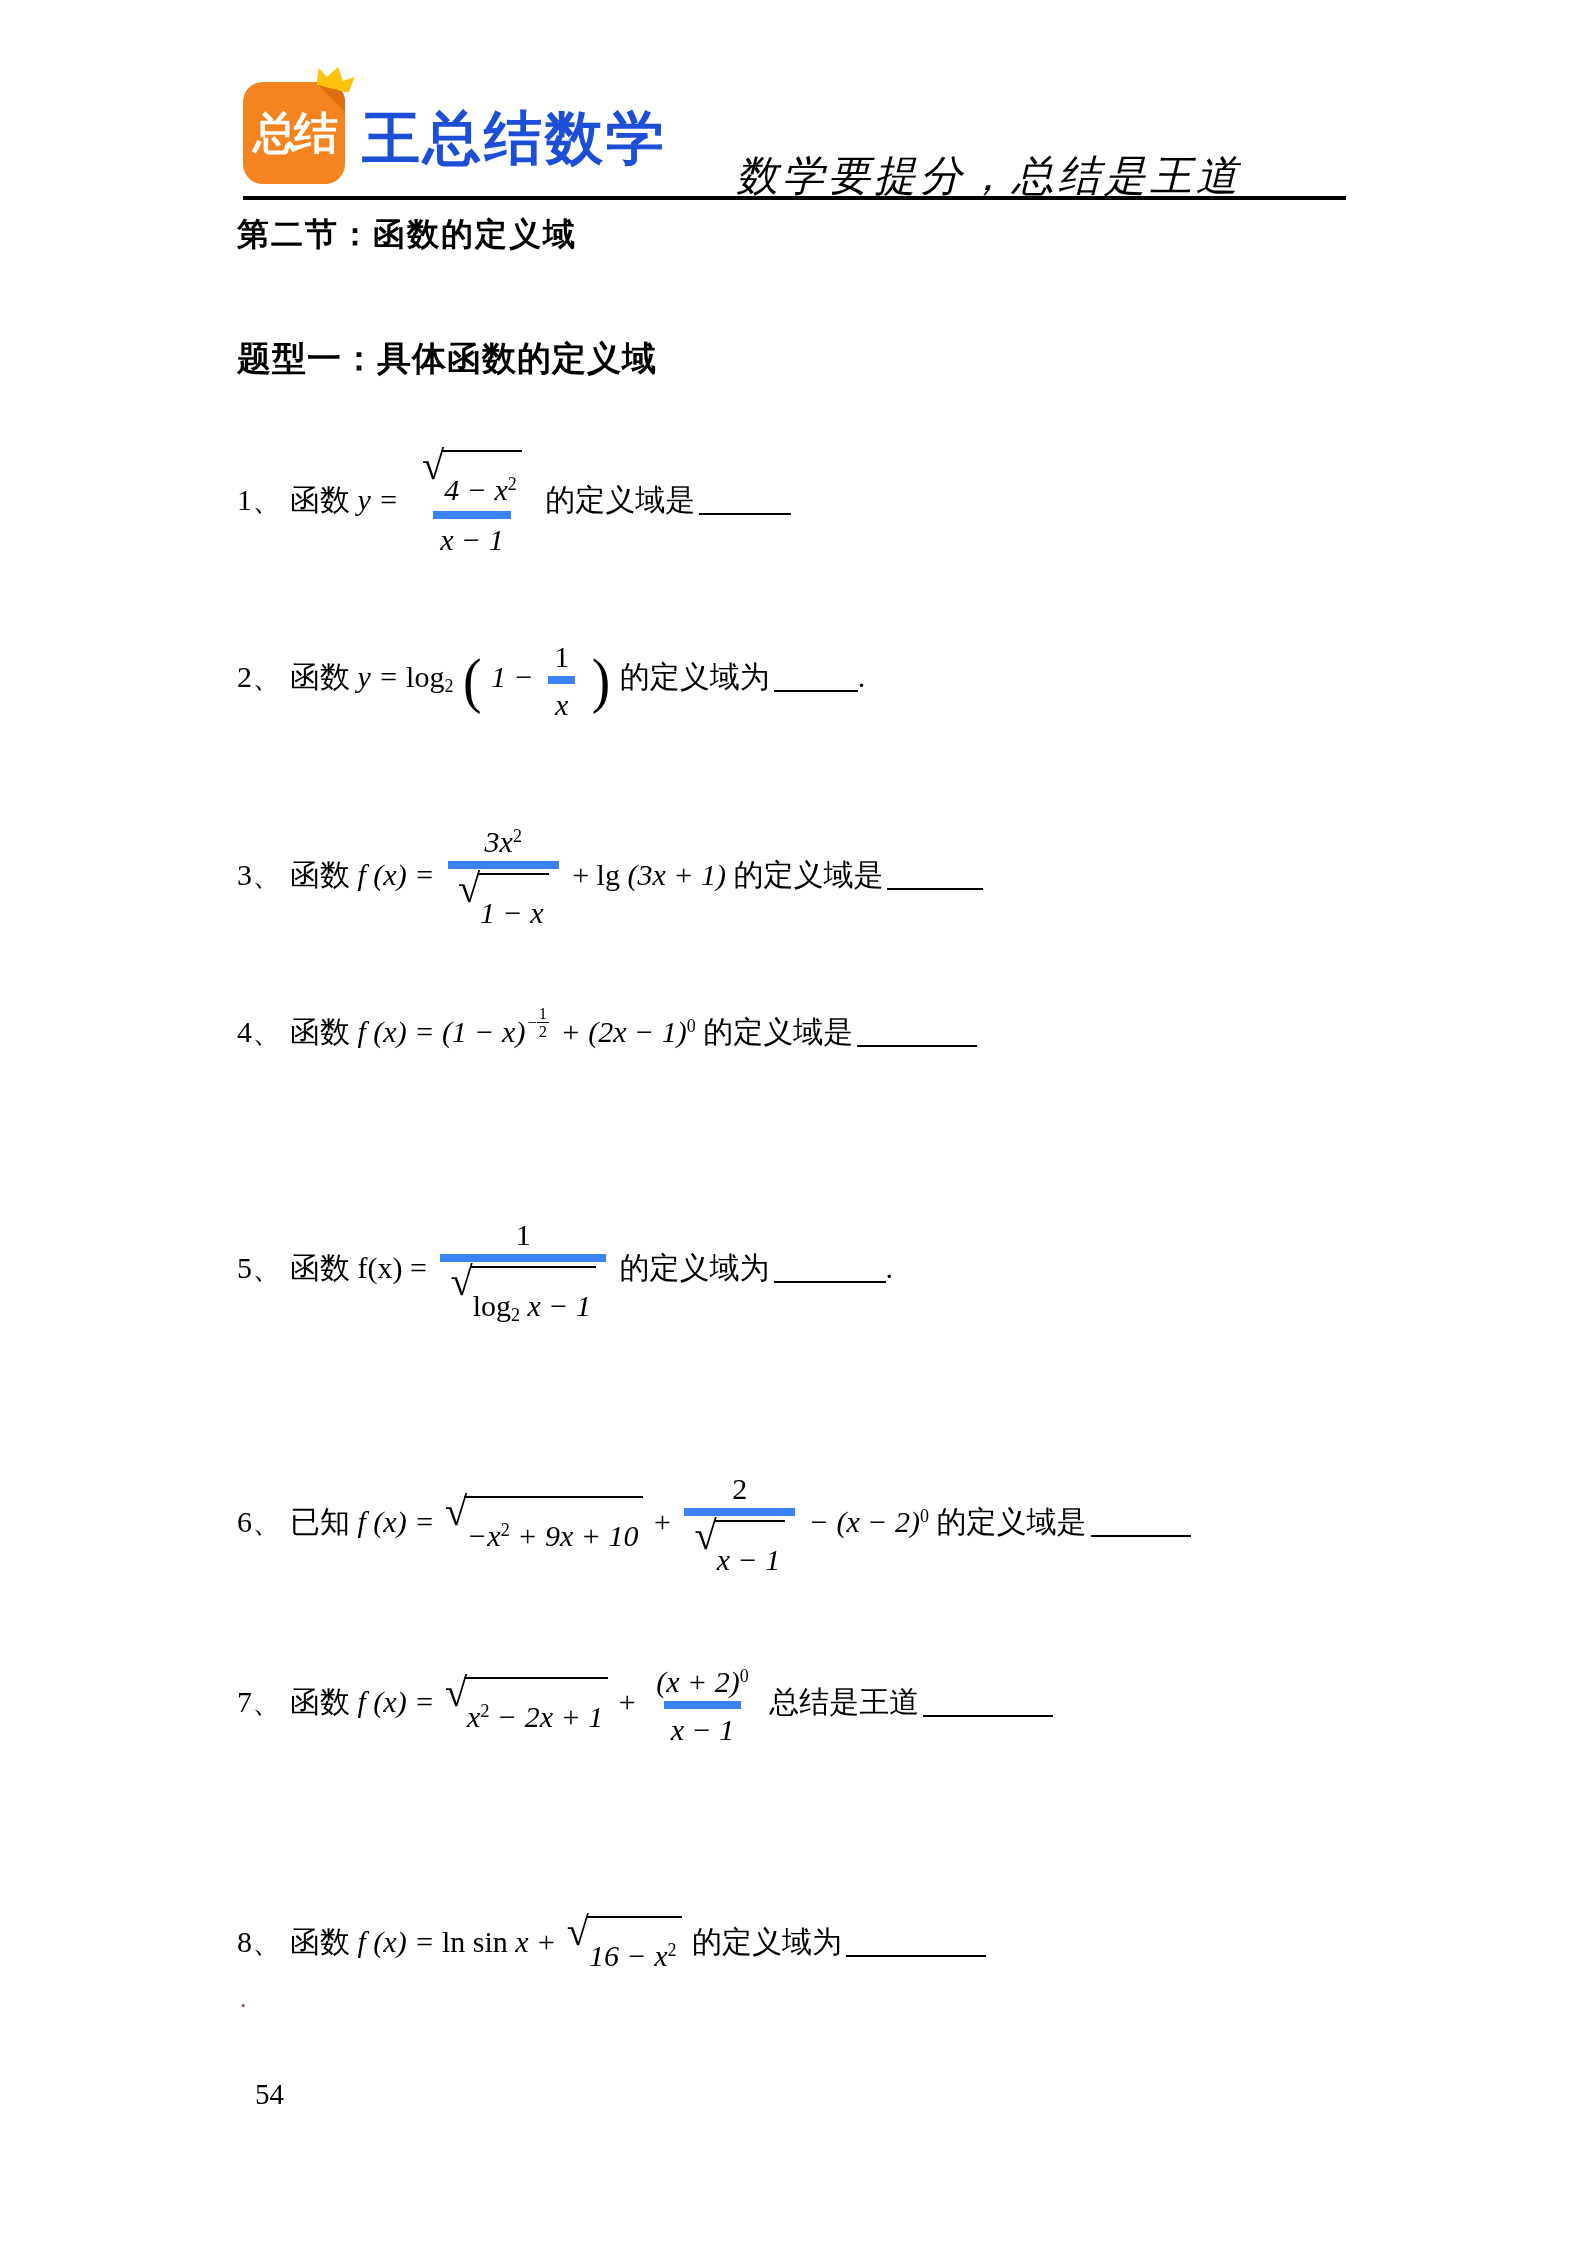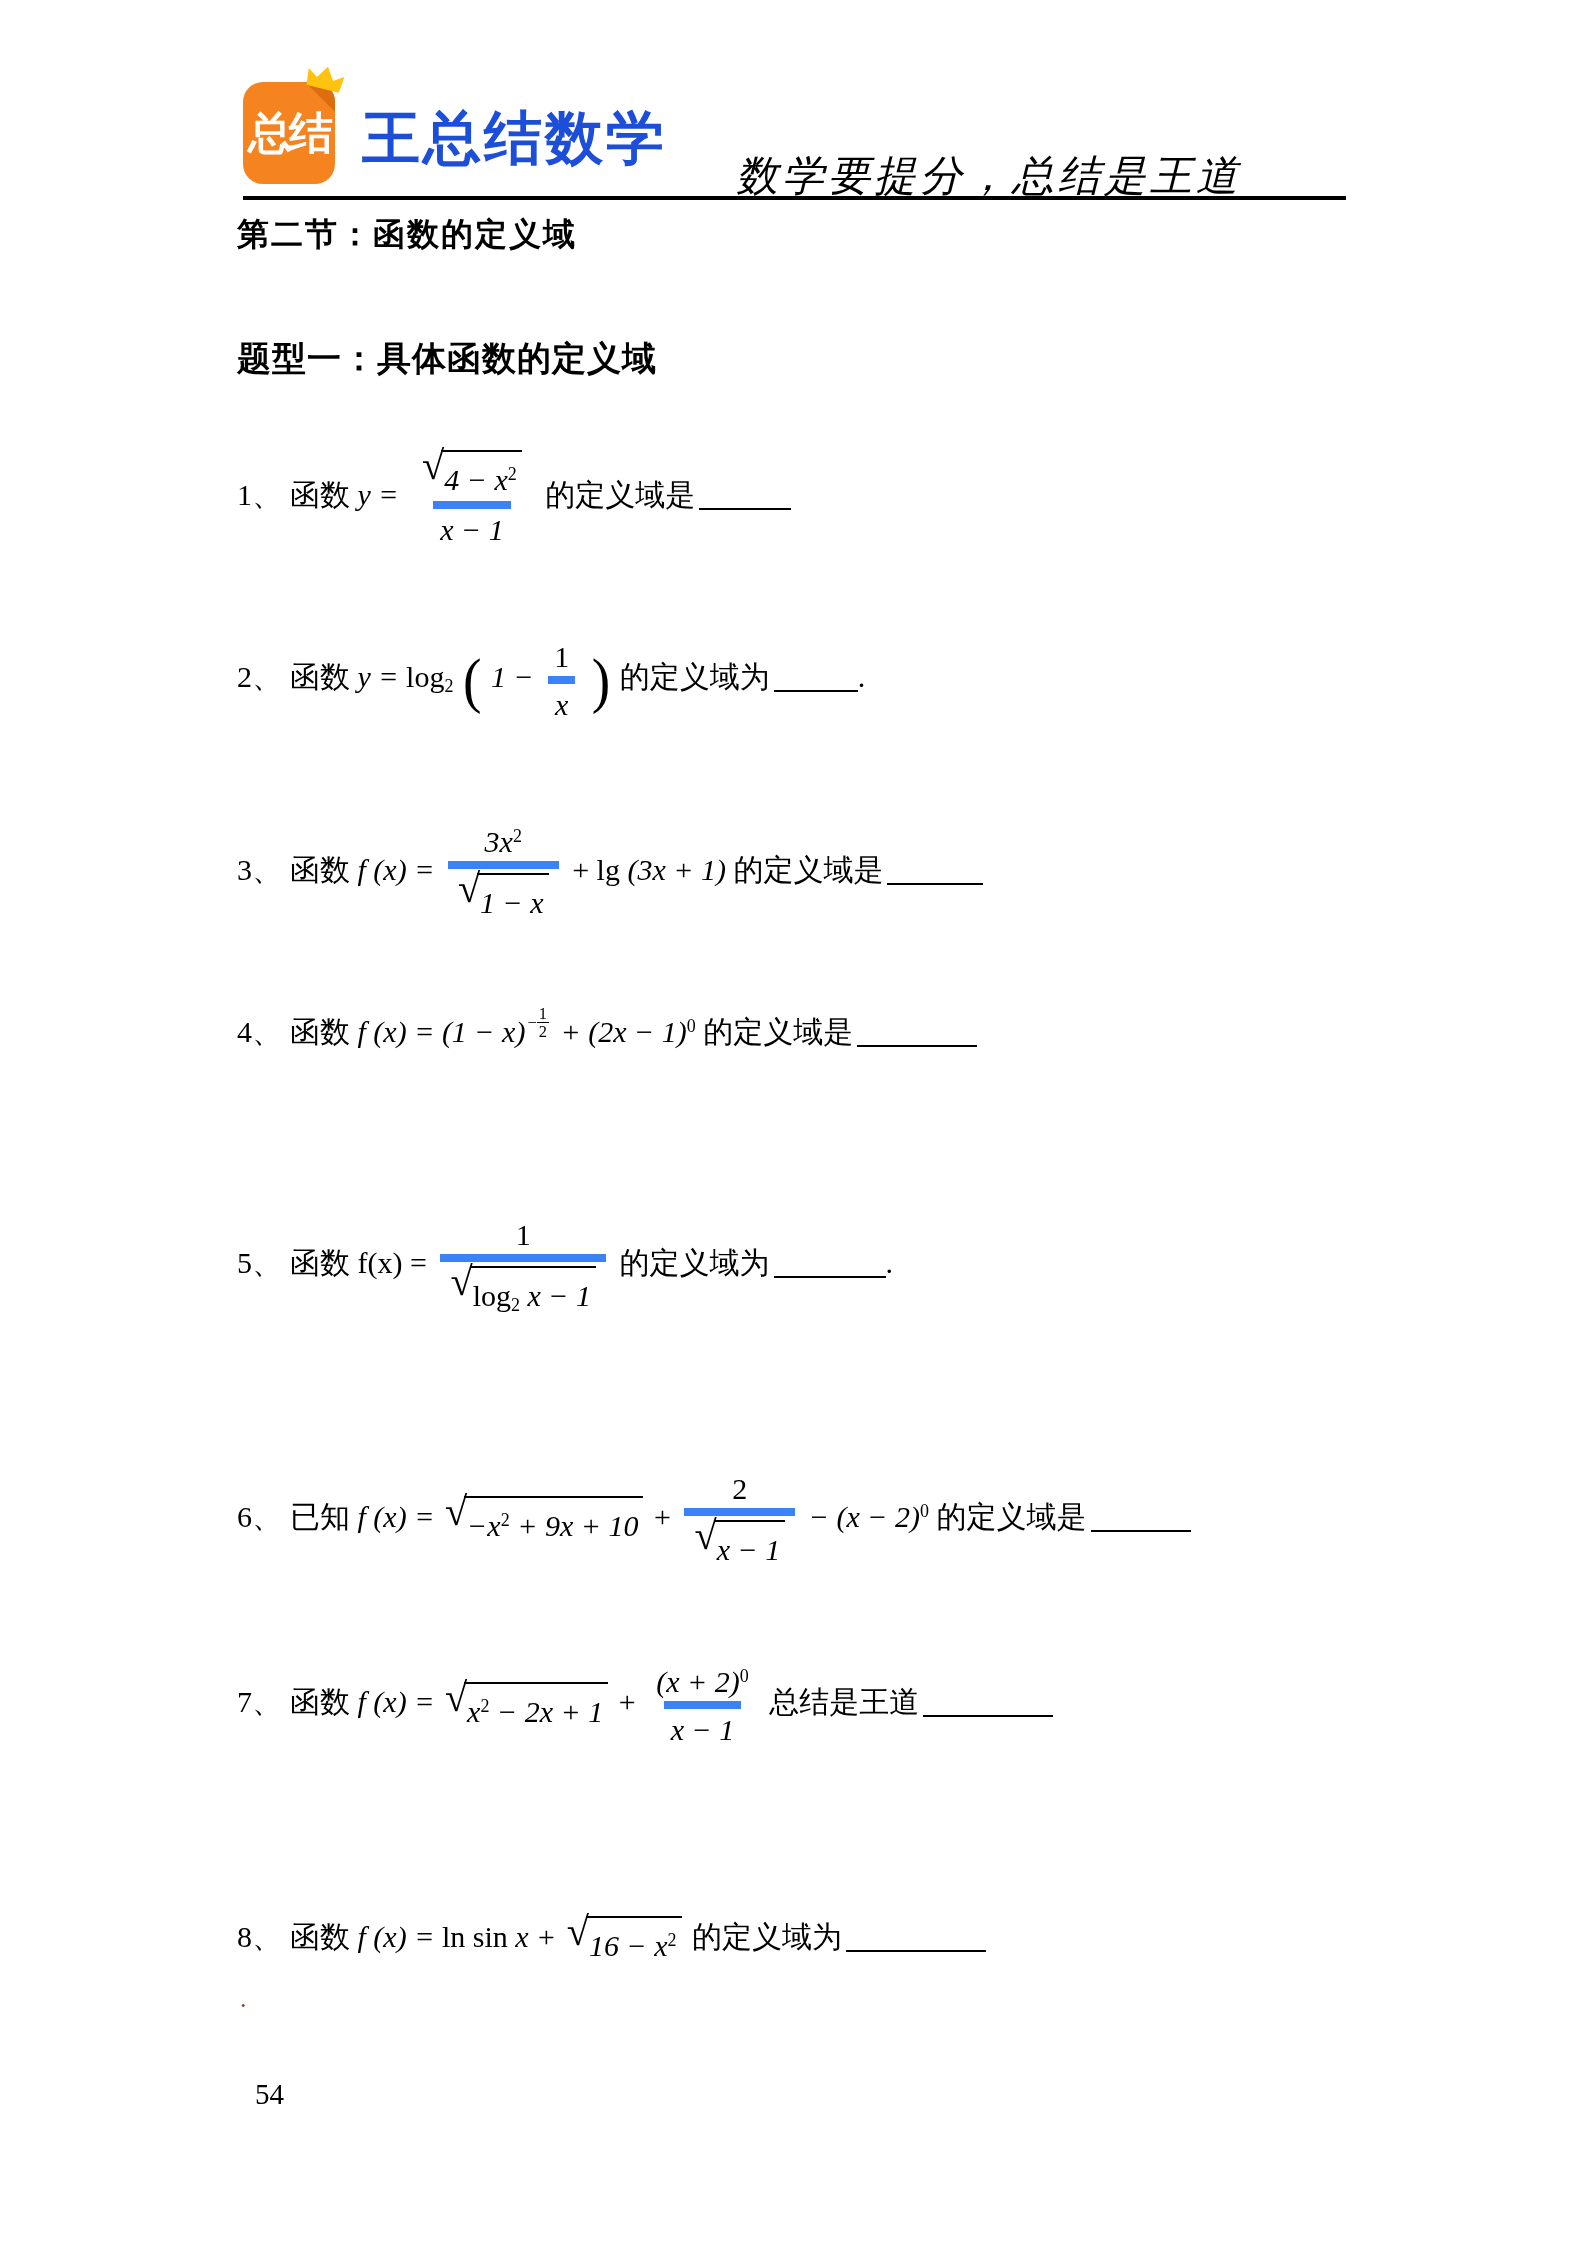--- a/index.html
+++ b/index.html
@@ -5,21 +5,21 @@
   html,body { margin:0; padding:0; }
   body {
     width:1587px; height:2245px; position:relative;
     background:#ffffff; color:#000;
     font-family:"Liberation Serif", serif;
     overflow:hidden;
   }
 
   
   .badge {
-    position:absolute; left:243px; top:82px; width:92px; height:102px;
+    position:absolute; left:243px; top:82px; width:102px; height:102px;
     background:#F5831F; border-radius:20px;
   }
   .badge-fold {
     position:absolute; right:0; top:0; width:30px; height:30px;
     background:#DD6E10; clip-path:polygon(0 0,100% 100%,100% 0);
     border-top-right-radius:20px;
   }
   .crown { position:absolute; top:-17px; right:-10px; width:40px; height:28px; transform:rotate(14deg); }
   .badge-txt {
     position:absolute; left:0; top:0; width:100%; height:100%;
@@ -69,21 +69,21 @@
 
   .frac {
     display:inline-flex; flex-direction:column; align-items:center;
     vertical-align:middle; margin:0 6px; text-align:center;
   }
   .frac .fnu { padding:0 7px 3px; line-height:1.1; }
   .frac .fde { border-top:8px solid #3b82f6; padding:4px 7px 0; line-height:1.1; }
 
   .sqrt { display:inline-flex; align-items:flex-start; vertical-align:middle; margin:0 3px; }
   .rsgn { font-size:1.35em; line-height:0.8; margin-right:-3px; font-style:normal; }
-  .rbody { border-top:2px solid #000; padding:11px 5px 0 3px; line-height:1.15; }
+  .rbody { border-top:2px solid #000; padding:21px 5px 0 3px; line-height:1.15; }
 
   .bp {
     display:inline-block; font-size:1.85em; font-weight:400; font-style:normal;
     vertical-align:middle; transform:scaleY(1.12); line-height:1; margin:0 2px;
   }
 
   .efrac {
     display:inline-flex; align-items:center; vertical-align:0.85em;
     font-size:0.55em; margin:0 4px 0 2px; font-style:normal;
   }

